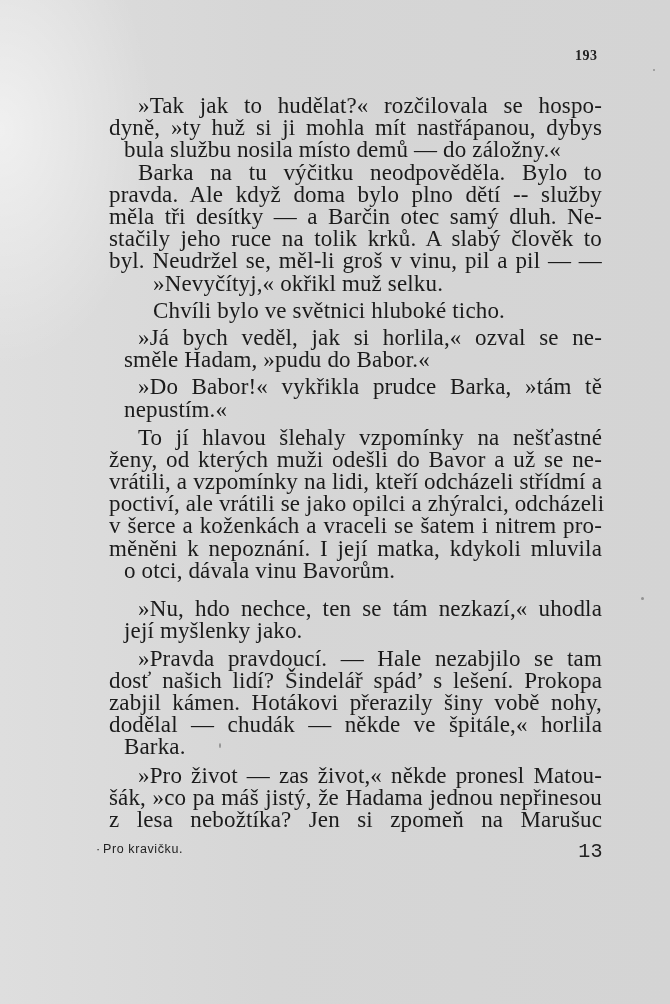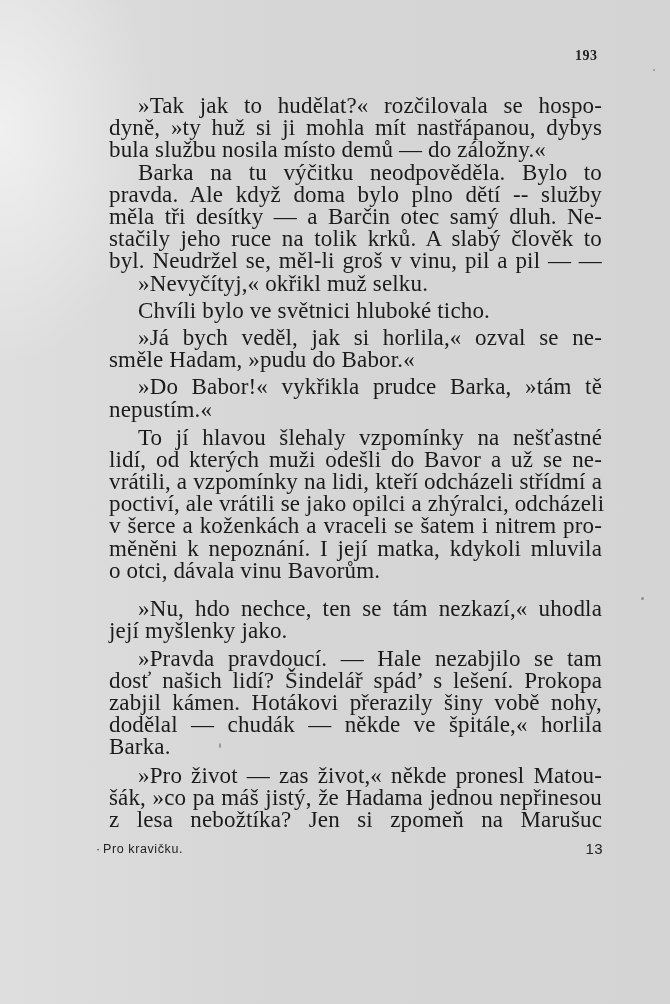--- a/index.html
+++ b/index.html
@@ -51,20 +51,21 @@
       text-align: justify;
       text-align-last: justify;
       letter-spacing: 0.15px;
     }
     .line.indent {
       left: 29px;
       width: 464px;
     }
     .line.last {
       text-align-last: left;
+      margin-left: 15px;
     }
     .footer {
       position: absolute;
       left: 84px;
       top: 840px;
       width: 507px;
       height: 20px;
       font-family: "Liberation Sans", sans-serif;
       font-size: 12.5px;
       letter-spacing: 0.6px;
@@ -77,22 +78,22 @@
     }
     .footer .dot {
       position: absolute;
       left: 0px;
       top: 2px;
     }
     .footer .signature {
       position: absolute;
       right: 0;
       top: 0;
-      font-family: Liberation Sans, sans-serif;
-      font-size: 15px;
+      font-family: Liberation Mono, monospace;
+      font-size: 20px;
       letter-spacing: 0.4px;
     }
     .speck {
       position: absolute;
       width: 3px; height: 3px;
       border-radius: 50%;
       background: rgba(80,80,80,0.5);
     }
   </style>
 </head>
@@ -111,21 +112,21 @@
     <div class="line" style="top:111px">měla tři desítky — a Barčin otec samý dluh. Ne-</div>
     <div class="line" style="top:133px">stačily jeho ruce na tolik krků. A slabý člověk to</div>
     <div class="line" style="top:155px">byl. Neudržel se, měl-li groš v vinu, pil a pil — —</div>
     <div class="line indent last" style="top:178px">»Nevyčítyj,« okřikl muž selku.</div>
     <div class="line indent last" style="top:205px">Chvíli bylo ve světnici hluboké ticho.</div>
     <div class="line indent" style="top:232px">»Já bych veděl, jak si horlila,« ozval se ne-</div>
     <div class="line last" style="top:254px">směle Hadam, »pudu do Babor.«</div>
     <div class="line indent" style="top:281px">»Do Babor!« vykřikla prudce Barka, »tám tě</div>
     <div class="line last" style="top:304px">nepustím.«</div>
     <div class="line indent" style="top:332px">To jí hlavou šlehaly vzpomínky na nešťastné</div>
-    <div class="line" style="top:354px">lidí, od kterých muži odešli do Bavor a už se ne-</div>
+    <div class="line" style="top:354px">ženy, od kterých muži odešli do Bavor a už se ne-</div>
     <div class="line" style="top:376px">vrátili, a vzpomínky na lidi, kteří odcházeli střídmí a</div>
     <div class="line" style="top:398px">poctiví, ale vrátili se jako opilci a zhýralci, odcházeli</div>
     <div class="line" style="top:420px">v šerce a koženkách a vraceli se šatem i nitrem pro-</div>
     <div class="line" style="top:443px">měněni k nepoznání. I její matka, kdykoli mluvila</div>
     <div class="line last" style="top:465px">o otci, dávala vinu Bavorům.</div>
     <div class="line indent" style="top:503px">»Nu, hdo nechce, ten se tám nezkazí,« uhodla</div>
     <div class="line last" style="top:525px">její myšlenky jako.</div>
     <div class="line indent" style="top:553px">»Pravda pravdoucí. — Hale nezabjilo se tam</div>
     <div class="line" style="top:575px">dosť našich lidí? Šindelář spád’ s lešení. Prokopa</div>
     <div class="line" style="top:597px">zabjil kámen. Hotákovi přerazily šiny vobě nohy,</div>

